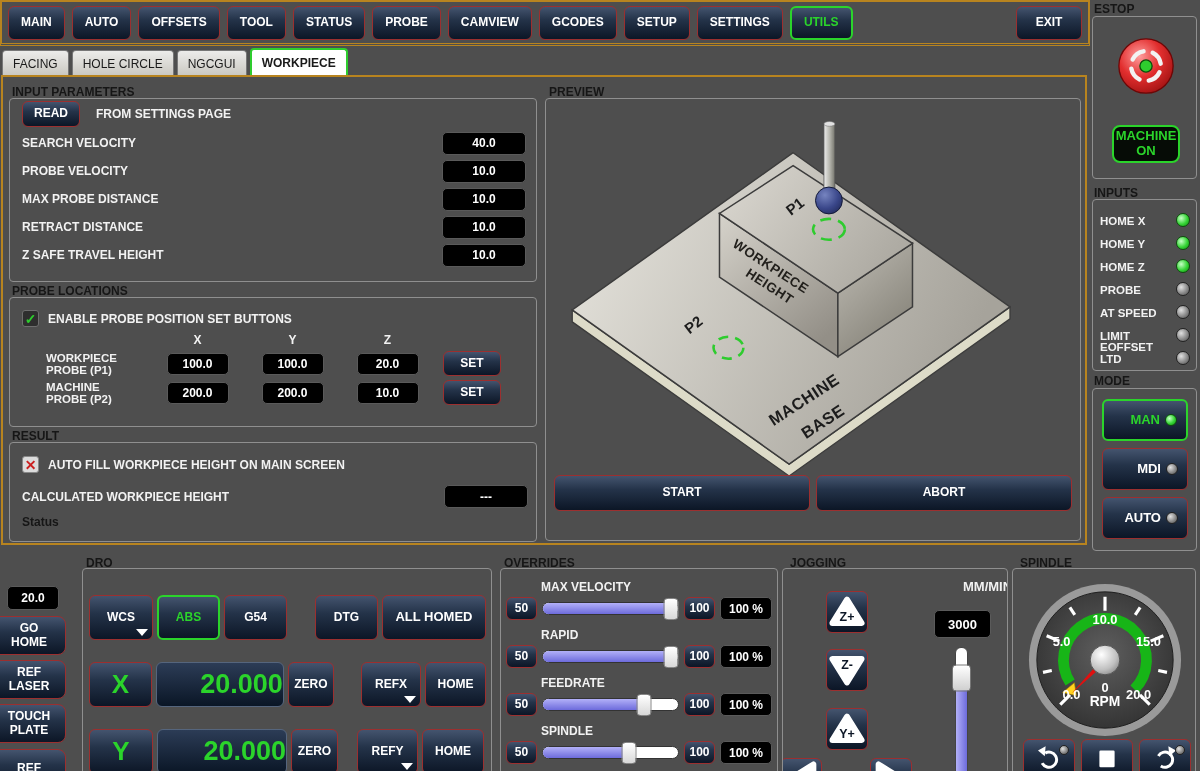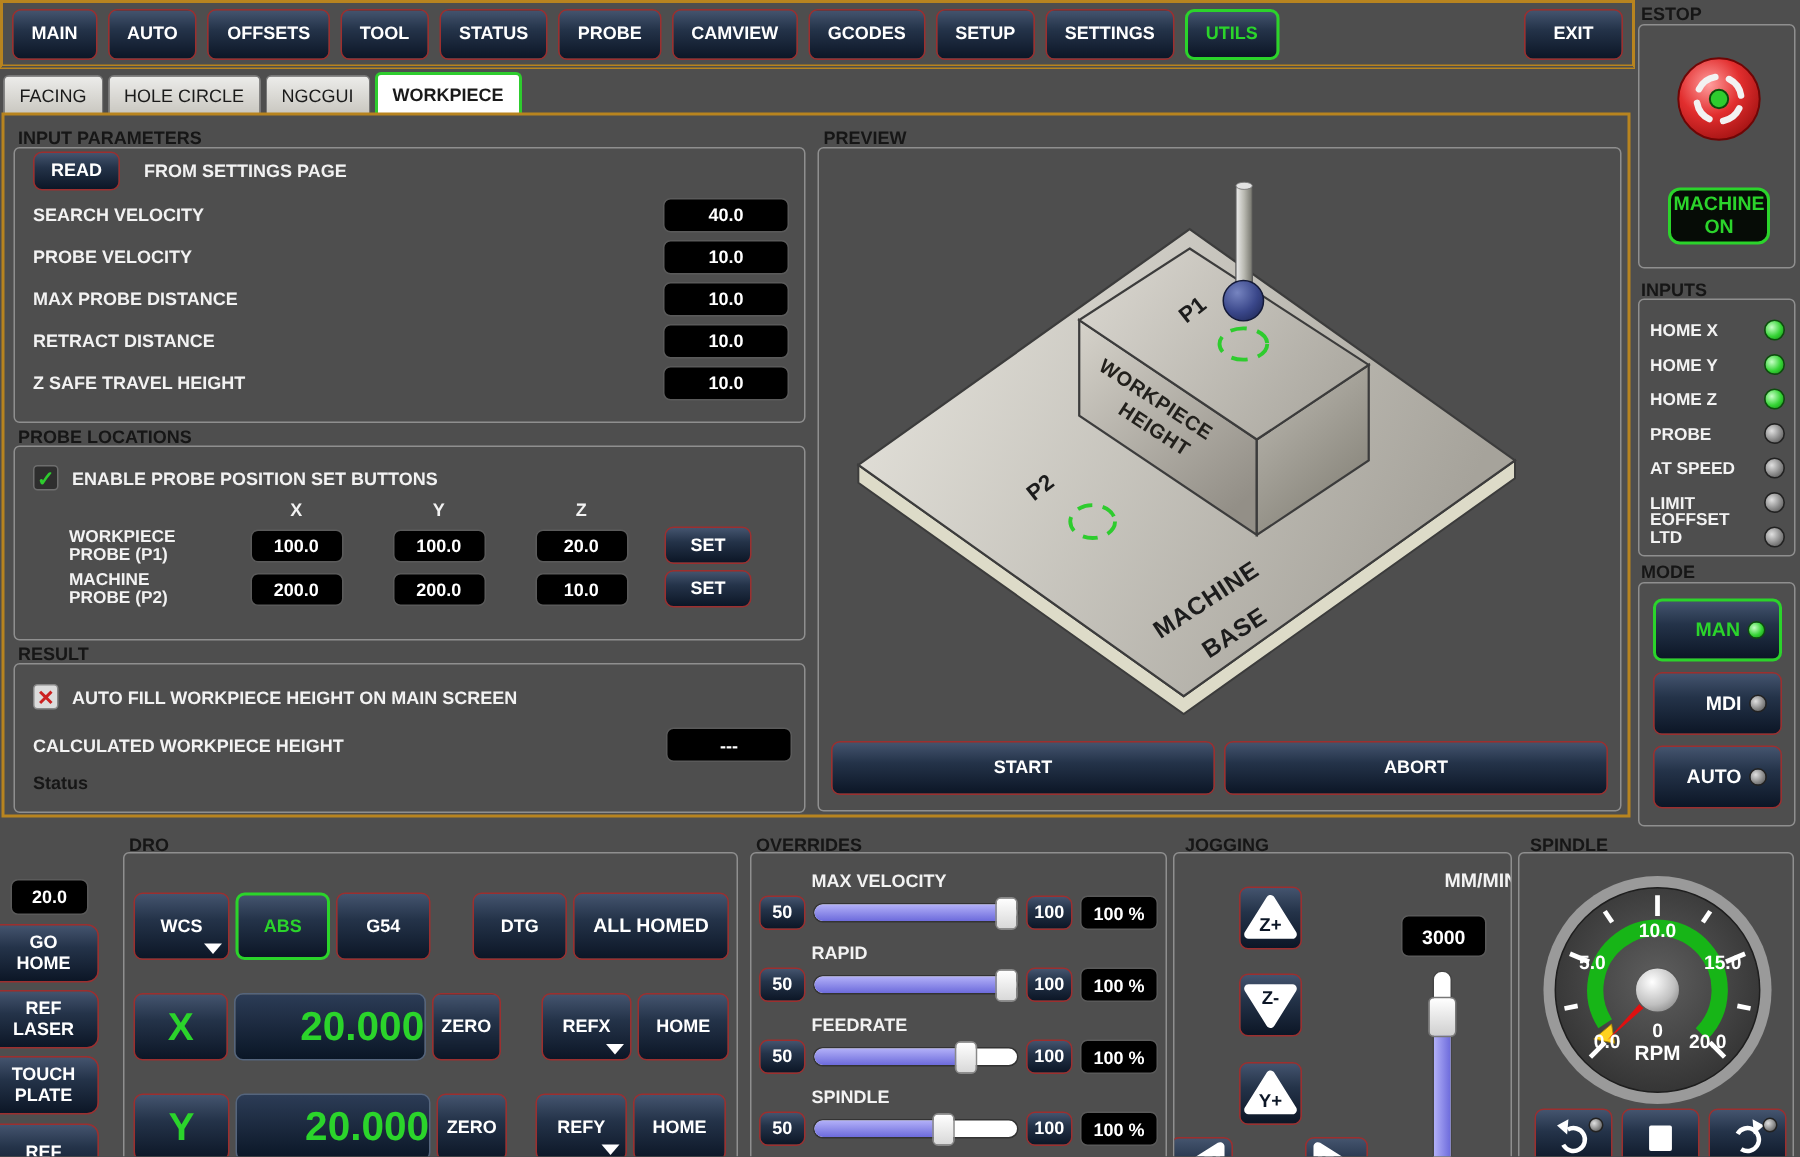--- a/index.html
+++ b/index.html
@@ -62,21 +62,21 @@
   .checkrow { display:flex; align-items:center; gap:9px; }
   .cb { width:17px; height:17px; border-radius:3px; display:flex; align-items:center; justify-content:center;
         font-size:14px; font-weight:bold; flex:none; }
   .cb.dark { background:#2e2e2e; border:1px solid #6e6e6e; color:#2ecc2e; }
   .cb.lite { background:#dcdcdc; border:1px solid #888; color:#cc2020; }
   .pl-grid { display:grid; grid-template-columns:140px 95px 95px 95px 74px; align-items:center; }
   .pl-grid .colhead { text-align:center; }
   .pl-val { width:62px; height:22px; margin:0 auto; }
   .setbtn { width:58px; height:25px; margin:0 auto; }
   
-  #preview-buttons { position:absolute; left:8px; right:8px; top:395px; height:36px; display:flex; gap:6px; }
+  #preview-buttons { position:absolute; left:8px; right:8px; top:376px; height:36px; display:flex; gap:6px; }
   #preview-buttons .btn { flex:1; }
   
   #sidebar { position:absolute; left:1090px; top:0; width:110px; height:553px; }
   .machine-on {
     background:#060c06; border:2px solid #2bd42b; border-radius:8px;
     color:#2bd42b; font-weight:bold; font-size:13px; text-align:center; line-height:1.15;
     display:flex; flex-direction:column; align-items:center; justify-content:center;
   }
   .in-row { display:flex; align-items:flex-end; justify-content:space-between; height:23px; padding:0 6px 0 7px; }
   .in-row .white-lbl { font-size:11.5px; }

